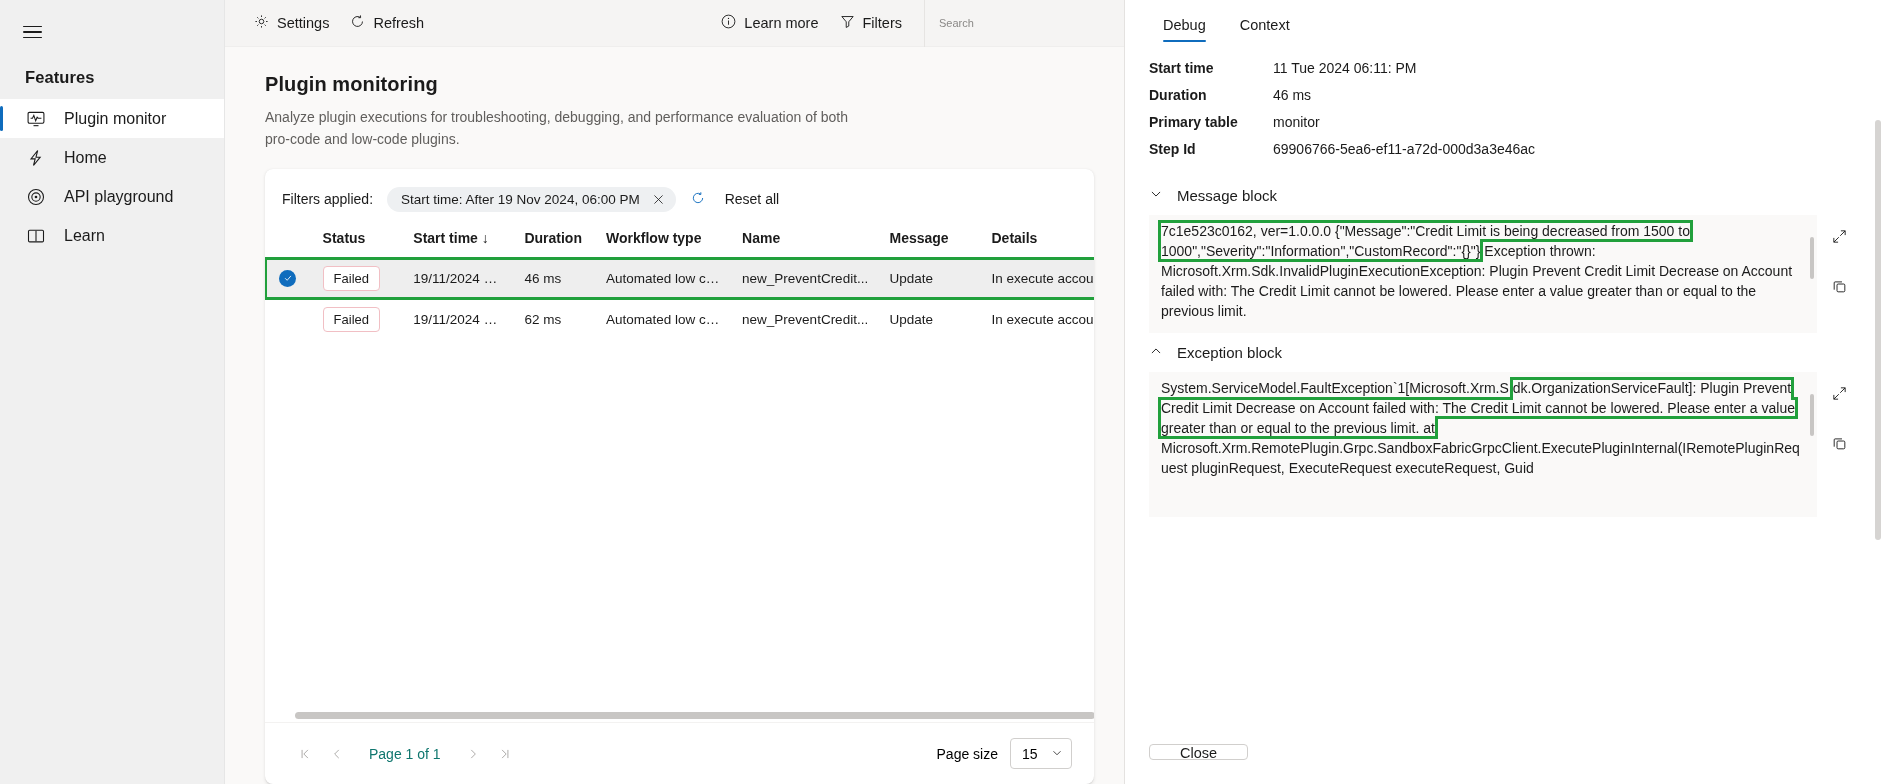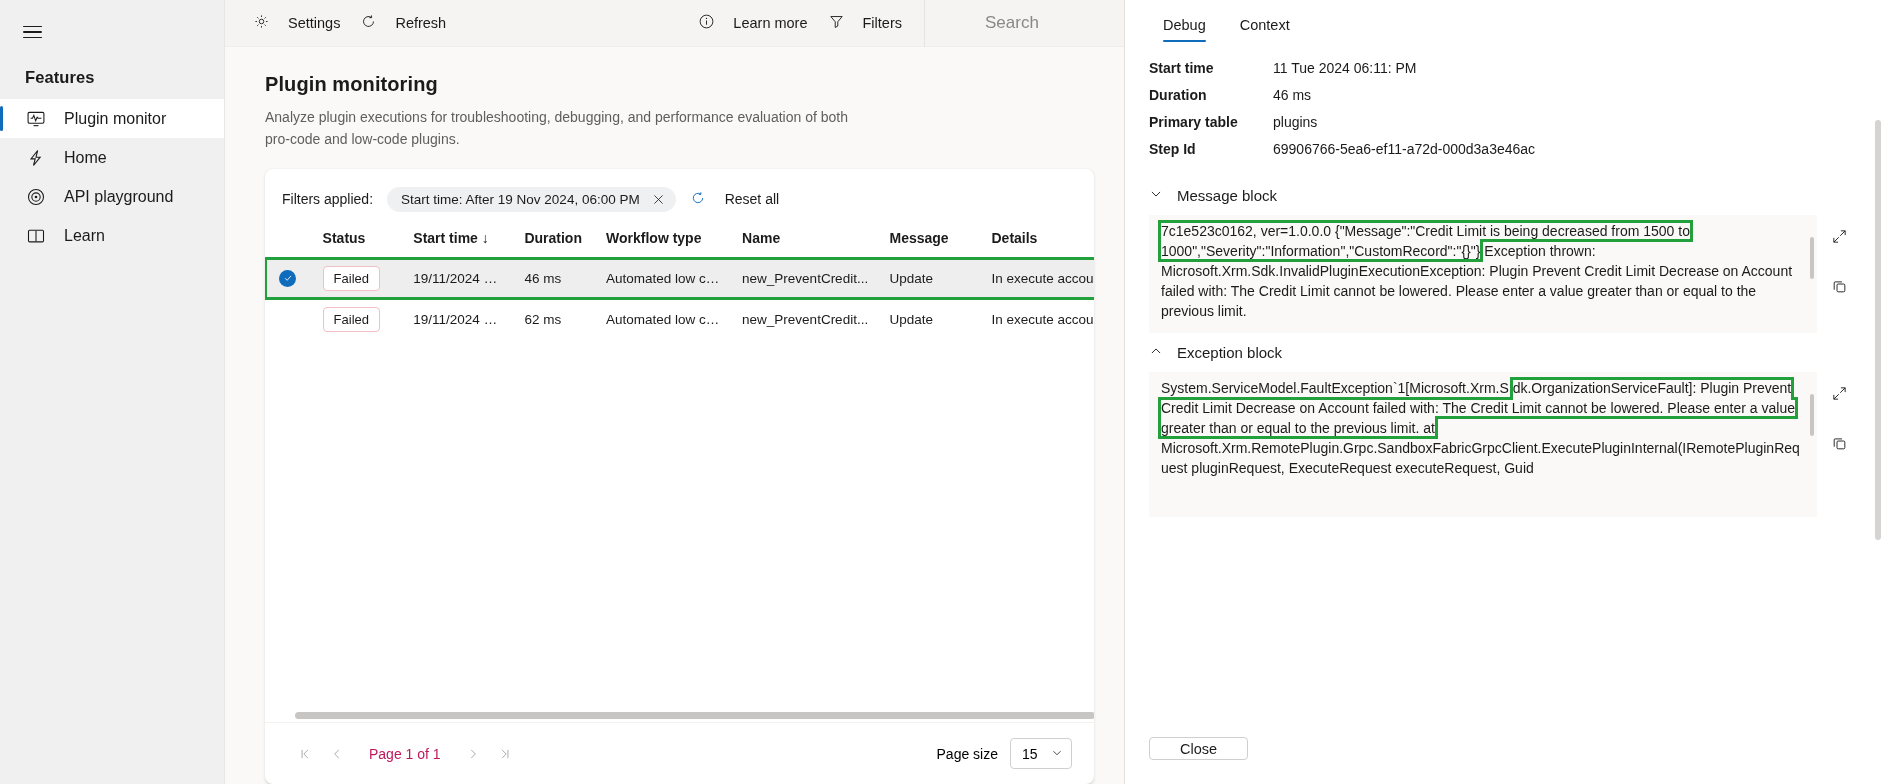--- a/index.html
+++ b/index.html
@@ -40,33 +40,32 @@
 
   
   .center { width: 899px; min-width: 899px; height: 784px;
     background: #faf9f8; display: flex; flex-direction: column; position: relative; }
 
   .toolbar {
     height: 47px; background: #f5f4f3; display: flex; align-items: center;
     padding-left: 18px; font-size: 14.5px; color: #1b1b1b;
     border-bottom: 1px solid #efeeed; position: relative;
   }
-  .tb-btn { display: flex; align-items: center; gap: 18px; padding: 5px 10px;
+  .tb-btn { display: flex; align-items: center; gap: 7px; padding: 5px 10px;
     cursor: pointer; border-radius: 3px; white-space: nowrap; }
   .tb-btn svg { width: 17px; height: 17px; stroke: #1b1b1b; fill: none; stroke-width: 1.3; }
   .tb-right { margin-left: auto; display: flex; align-items: center; }
   .search-wrap {
     width: 200px; height: 47px; display: flex; align-items: center;
     padding-left: 14px; border-left: 1px solid #e6e4e2; margin-left: 12px;
   }
   .search-wrap input {
     border: none; outline: none; background: transparent;
-    font-size: 17px; color: #3b3a39; width: 100%;
+    font-size: 11px; color: #3b3a39; width: 100%;
     font-family: "Liberation Sans", sans-serif;
-    margin-left: 46px;
   }
   .search-wrap input::placeholder { color: #8a8886; }
 
   .content-body { padding: 26px 0 0 40px; flex: 1; display: flex; flex-direction: column; min-height: 0; }
   .page-title { font-size: 20px; font-weight: 600; color: #1b1b1b; letter-spacing: .1px; }
   .page-sub { font-size: 14px; color: #605e5c; line-height: 1.6; margin-top: 10px; max-width: 600px; }
 
   .card {
     margin-top: 18px; margin-right: 30px; background: #ffffff;
     border-radius: 8px; box-shadow: 0 1.6px 3.6px rgba(0,0,0,.10), 0 .3px .9px rgba(0,0,0,.07);
@@ -116,21 +115,21 @@
   .hscroll-track { height: 14px; margin: 4px 22px 0 30px; position: relative; }
   .hscroll-bar { position: absolute; left: 0; top: 4px; height: 7px; width: 800px;
     background: #c8c6c4; border-radius: 4px; cursor: pointer; }
 
   .pager { height: 62px; display: flex; align-items: center; padding: 0 22px 0 24px;
     border-top: 1px solid #f3f2f1; }
   .pg-btn { width: 32px; height: 32px; display: flex; align-items: center; justify-content: center;
     cursor: pointer; border-radius: 3px; color: #1b1b1b; }
   .pg-btn svg { width: 14px; height: 14px; stroke: #1b1b1b; fill: none; stroke-width: 1.5; }
   .pg-btn.dim svg { stroke: #a19f9d; }
-  .pg-text { font-size: 14px; color: #be185d; padding: 0 16px; white-space: nowrap; }
+  .pg-text { font-size: 14px; color: #0f766e; padding: 0 16px; white-space: nowrap; }
   .pg-right { margin-left: auto; display: flex; align-items: center; gap: 12px; font-size: 14px; }
   .pg-select {
     border: 1px solid #d1cfcd; border-radius: 4px; height: 31px; width: 62px;
     display: flex; align-items: center; justify-content: space-between;
     padding: 0 8px 0 11px; cursor: pointer; background: #fff; font-size: 14px;
   }
   .pg-select svg { width: 12px; height: 12px; stroke: #1b1b1b; fill: none; stroke-width: 1.6; }
 
   
   .right {
@@ -165,21 +164,21 @@
     -webkit-box-decoration-break: clone; }
   .vbar { position: absolute; right: 3px; top: 22px; width: 4px; height: 42px; background: #c8c6c4; border-radius: 3px; }
   .side-actions { width: 44px; display: flex; flex-direction: column; align-items: center; gap: 20px; padding-top: 6px; }
   .act-btn { width: 30px; height: 30px; display: flex; align-items: center; justify-content: center;
     cursor: pointer; border-radius: 3px; }
   .act-btn svg { width: 17px; height: 17px; stroke: #1b1b1b; fill: none; stroke-width: 1.3; }
 
   .right-footer { padding: 0 0 24px 24px; display: flex; align-items: center; }
   .close-btn {
     border: 1px solid #d1cfcd; background: #ffffff; border-radius: 4px;
-    font-size: 14.5px; color: #1b1b1b; padding: 0 30px; height: 23px; cursor: pointer;
+    font-size: 14.5px; color: #1b1b1b; padding: 0 30px; height: 16px; cursor: pointer;
     font-family: "Liberation Sans", sans-serif;
   }
 
   .watermark {
     position: absolute; right: 26px; bottom: 16px;
     font-size: 44px; letter-spacing: 1px; color: #c9d6e8; font-weight: 400;
     font-family: "Liberation Sans", sans-serif; user-select: none;
   }
   .watermark .o { color: #aebfdb; }
 
@@ -436,21 +435,21 @@
       <div class="meta-row">
         <div class="meta-key">Start time</div>
         <div class="meta-val">11 Tue 2024 06:11: PM</div>
       </div>
       <div class="meta-row">
         <div class="meta-key">Duration</div>
         <div class="meta-val">46 ms</div>
       </div>
       <div class="meta-row">
         <div class="meta-key">Primary table</div>
-        <div class="meta-val">plugins</div>
+        <div class="meta-val">monitor</div>
       </div>
       <div class="meta-row">
         <div class="meta-key">Step Id</div>
         <div class="meta-val">69906766-5ea6-ef11-a72d-000d3a3e46ac</div>
       </div>
     </div>
 
     <div class="blocks">
 
       <div class="block-head">

